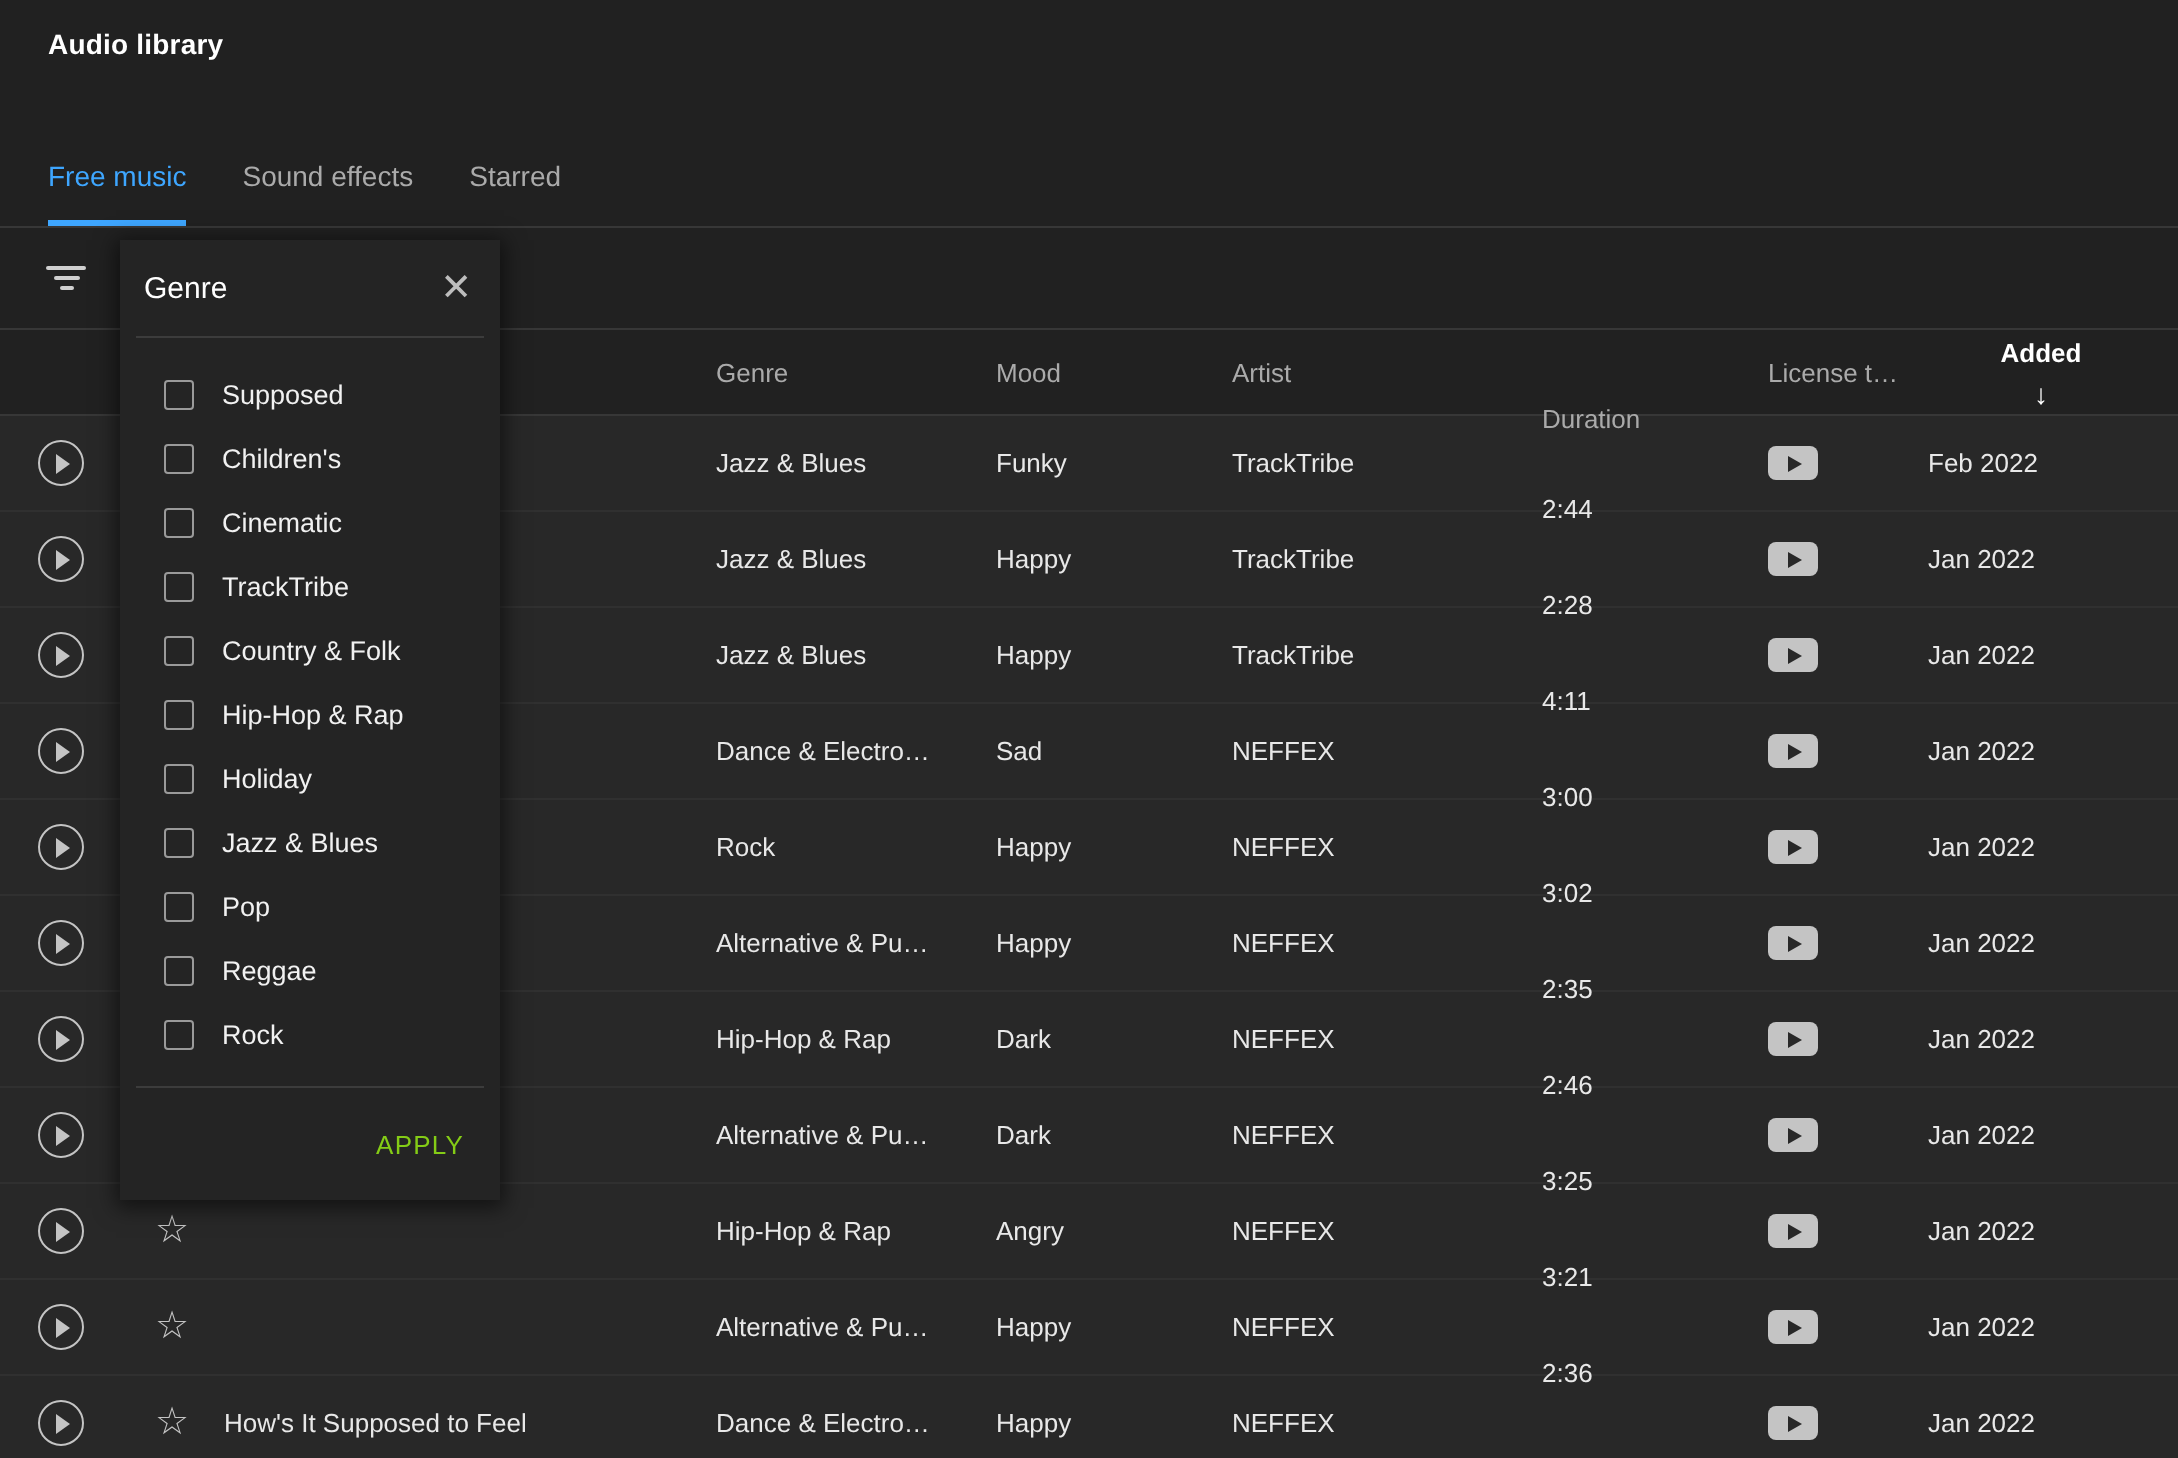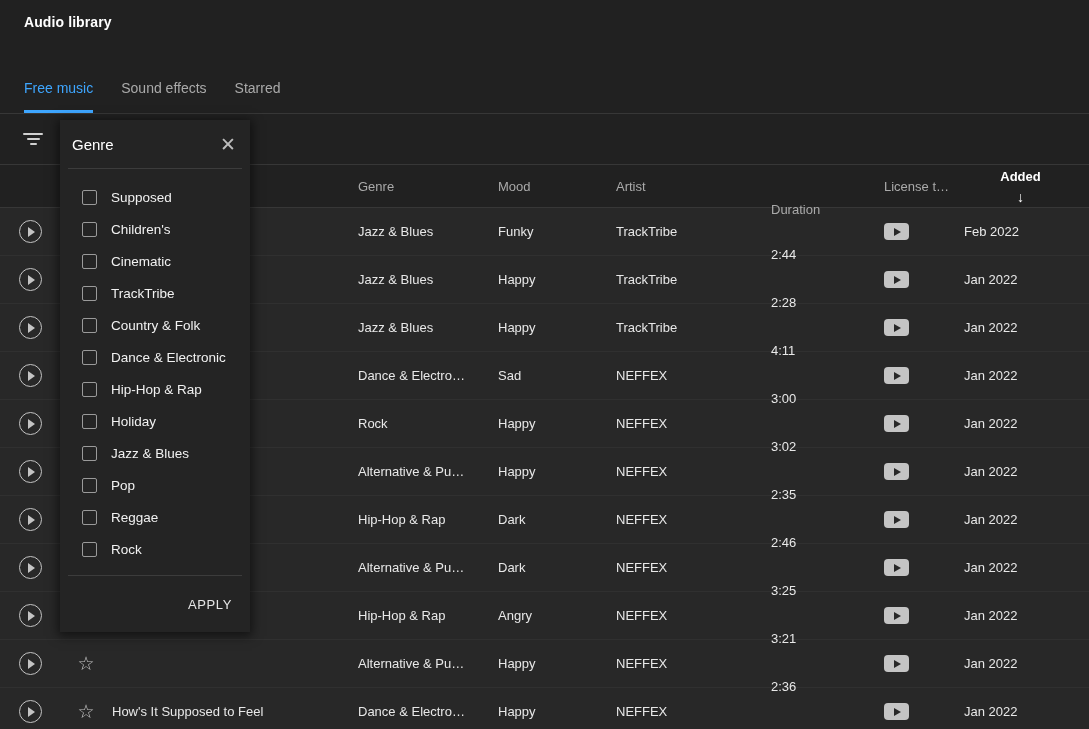--- a/index.html
+++ b/index.html
@@ -79,21 +79,21 @@
   }
   .dd-header { height:48px; display:flex; align-items:center; justify-content:space-between; padding:0 14px 0 12px; }
   .dd-title { font-size:15px; color:#fff; }
   .dd-close { font-size:19px; color:#bdbdbd; line-height:1; cursor:pointer; font-weight:300; }
   .dd-divider { height:1px; background:#3c3c3c; margin:0 8px; }
   .dd-list { padding:12px 0 10px 0; }
   .dd-item { height:32px; display:flex; align-items:center; padding-left:22px; gap:14px; cursor:pointer; }
   .dd-box { width:15px; height:15px; flex:0 0 15px; border:1.6px solid #9a9a9a; border-radius:2px; }
   .dd-label { font-size:13.5px; color:#f1f1f1; white-space:nowrap; }
   .dd-footer { height:56px; display:flex; align-items:center; justify-content:flex-end; padding-right:18px; }
-  .dd-apply { font-size:13px; letter-spacing:.6px; color:#e5e5e5; cursor:pointer; }
+  .dd-apply { font-size:13px; letter-spacing:.6px; color:#84cc16; cursor:pointer; }
 </style>
 </head>
 <body>
 
 <div class="page-header">
   <div class="page-title">Audio library</div>
 </div>
 
 <div class="tabs">
   <div class="tab active">
@@ -344,24 +344,20 @@
       <div class="dd-item">
         <div class="dd-box"></div>
         <div class="dd-label">TrackTribe</div>
       </div>
       <div class="dd-item">
         <div class="dd-box"></div>
         <div class="dd-label">Country &amp; Folk</div>
       </div>
       <div class="dd-item">
         <div class="dd-box"></div>
-        <div class="dd-label">Dance &amp; Electronic</div>
-      </div>
-      <div class="dd-item">
-        <div class="dd-box"></div>
         <div class="dd-label">Hip-Hop &amp; Rap</div>
       </div>
       <div class="dd-item">
         <div class="dd-box"></div>
         <div class="dd-label">Holiday</div>
       </div>
       <div class="dd-item">
         <div class="dd-box"></div>
         <div class="dd-label">Jazz &amp; Blues</div>
       </div>

